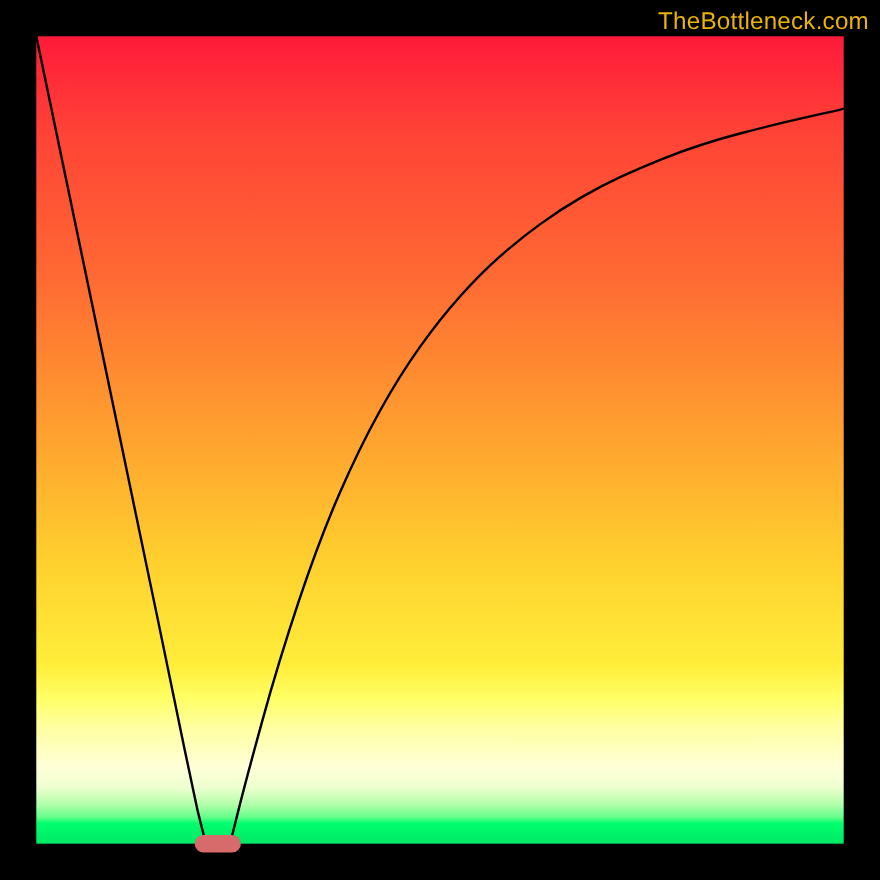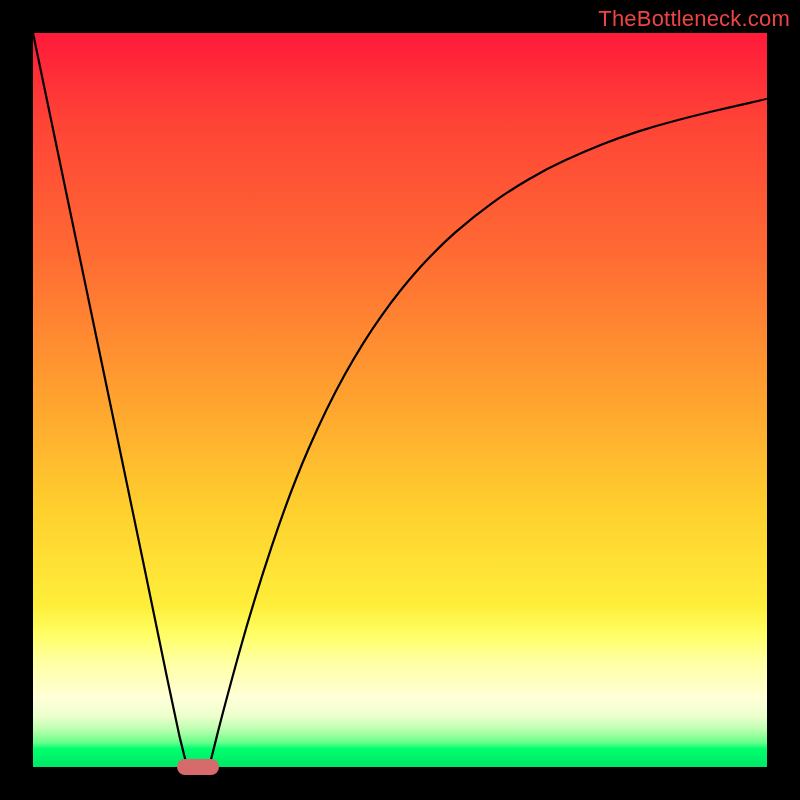--- a/index.html
+++ b/index.html
@@ -41,21 +41,21 @@
       #00ff6e 97.5%,
       #00e765 100%
     );
   }
   .watermark {
     position: absolute;
     top: 6px;
     right: 10px;
     font-size: 22px;
     font-weight: 500;
-    color: #ef4444;
+    color: #eab308;
     letter-spacing: 0.2px;
     user-select: none;
   }
   svg.curve {
     position: absolute;
     left: 0;
     top: 0;
     width: 734px;
     height: 734px;
     overflow: visible;

